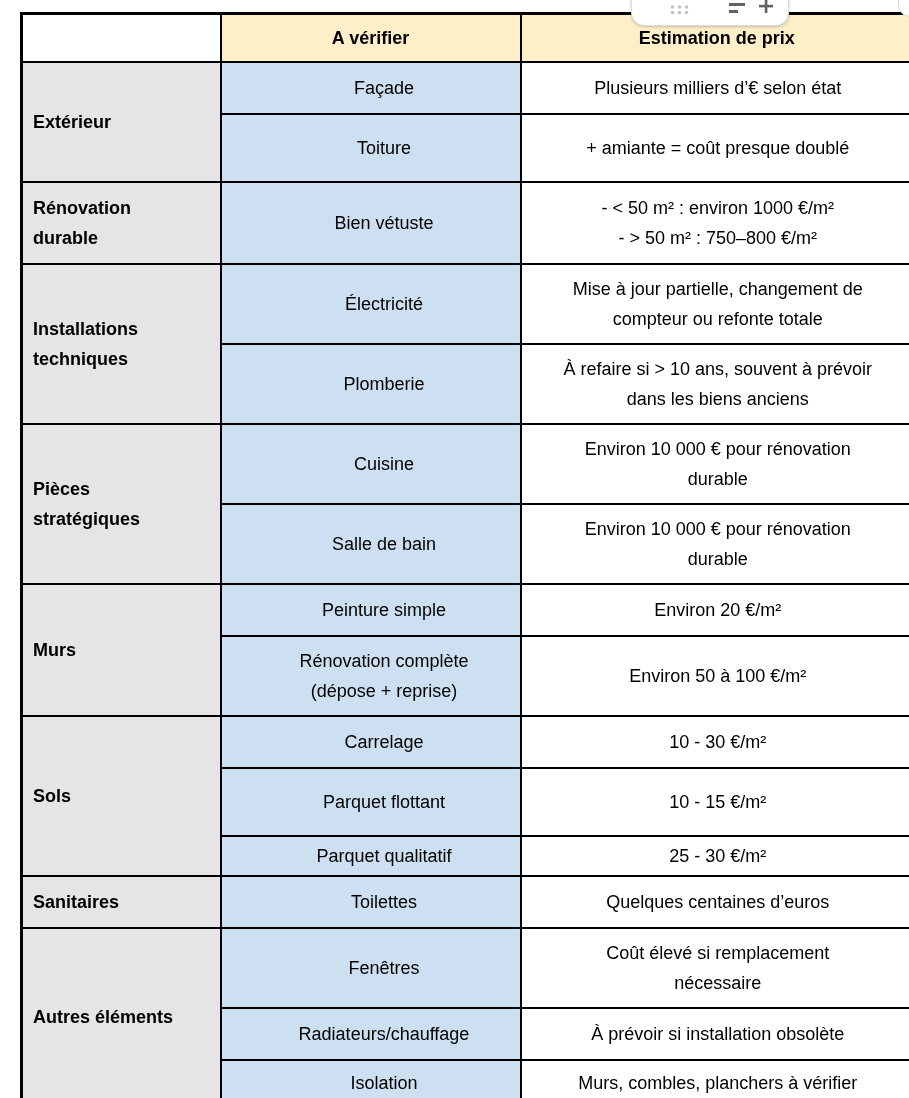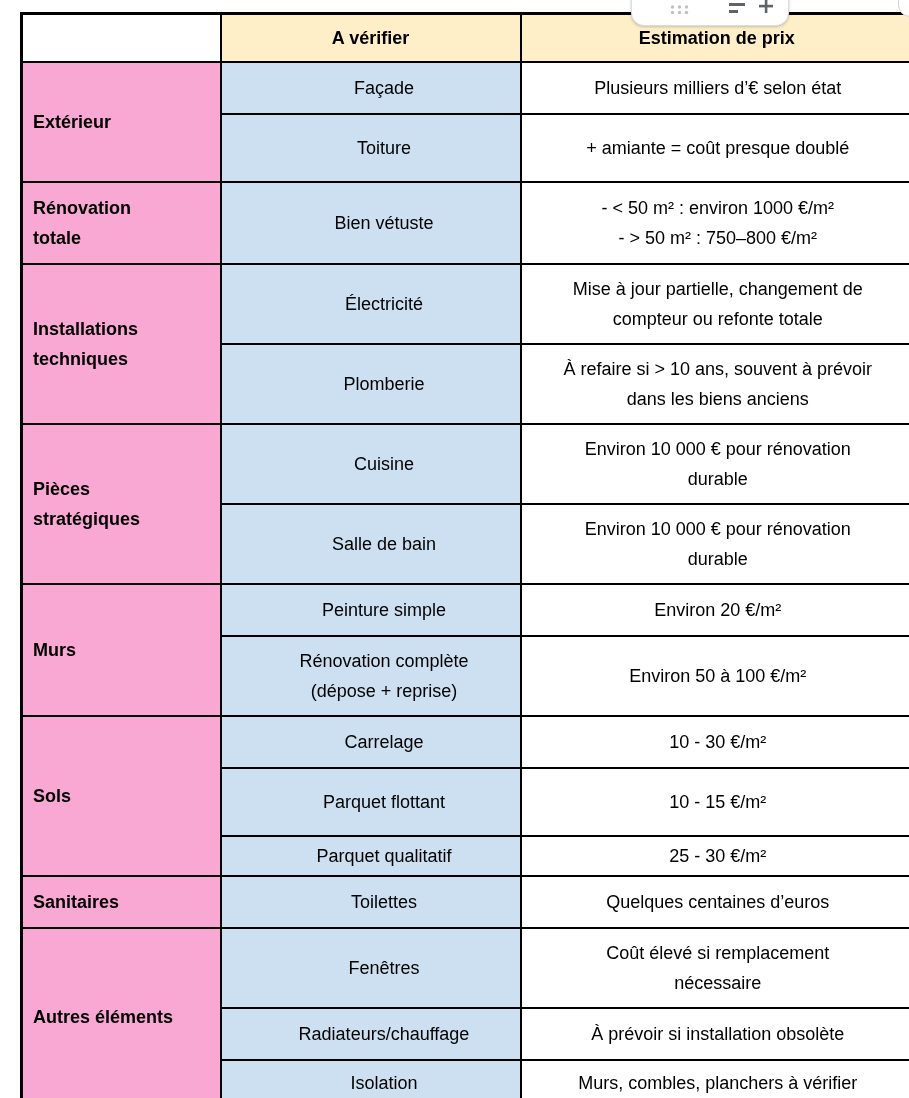--- a/index.html
+++ b/index.html
@@ -31,21 +31,21 @@
     padding: 4px 8px;
     overflow: hidden;
   }
   .cost-table th.hdr {
     background: #FFEFC8;
     font-weight: bold;
     text-align: center;
   }
   .cost-table td.corner { background: #ffffff; }
   .cost-table td.cat {
-    background: #f9a8d4;
+    background: #e5e5e5;
     font-weight: bold;
     text-align: left;
     padding-left: 10px;
   }
   .cost-table td.check {
     background: #CDE0F1;
     text-align: center;
     font-weight: normal;
     padding-left: 35px;
   }
@@ -115,21 +115,21 @@
       <td class="check">Façade</td>
       <td class="price">Plusieurs milliers d’€ selon état</td>
     </tr>
     <tr style="height:68px">
       <td class="check">Toiture</td>
       <td class="price">+ amiante = coût presque doublé</td>
     </tr>
 
     <tr style="height:82px">
       <td class="cat">Rénovation
-totale</td>
+durable</td>
       <td class="check">Bien vétuste</td>
       <td class="price">- &lt; 50 m² : environ 1000 €/m²
 - &gt; 50 m² : 750–800 €/m²</td>
     </tr>
 
     <tr style="height:80px">
       <td class="cat" rowspan="2">Installations
 techniques</td>
       <td class="check">Électricité</td>
       <td class="price">Mise à jour partielle, changement de

